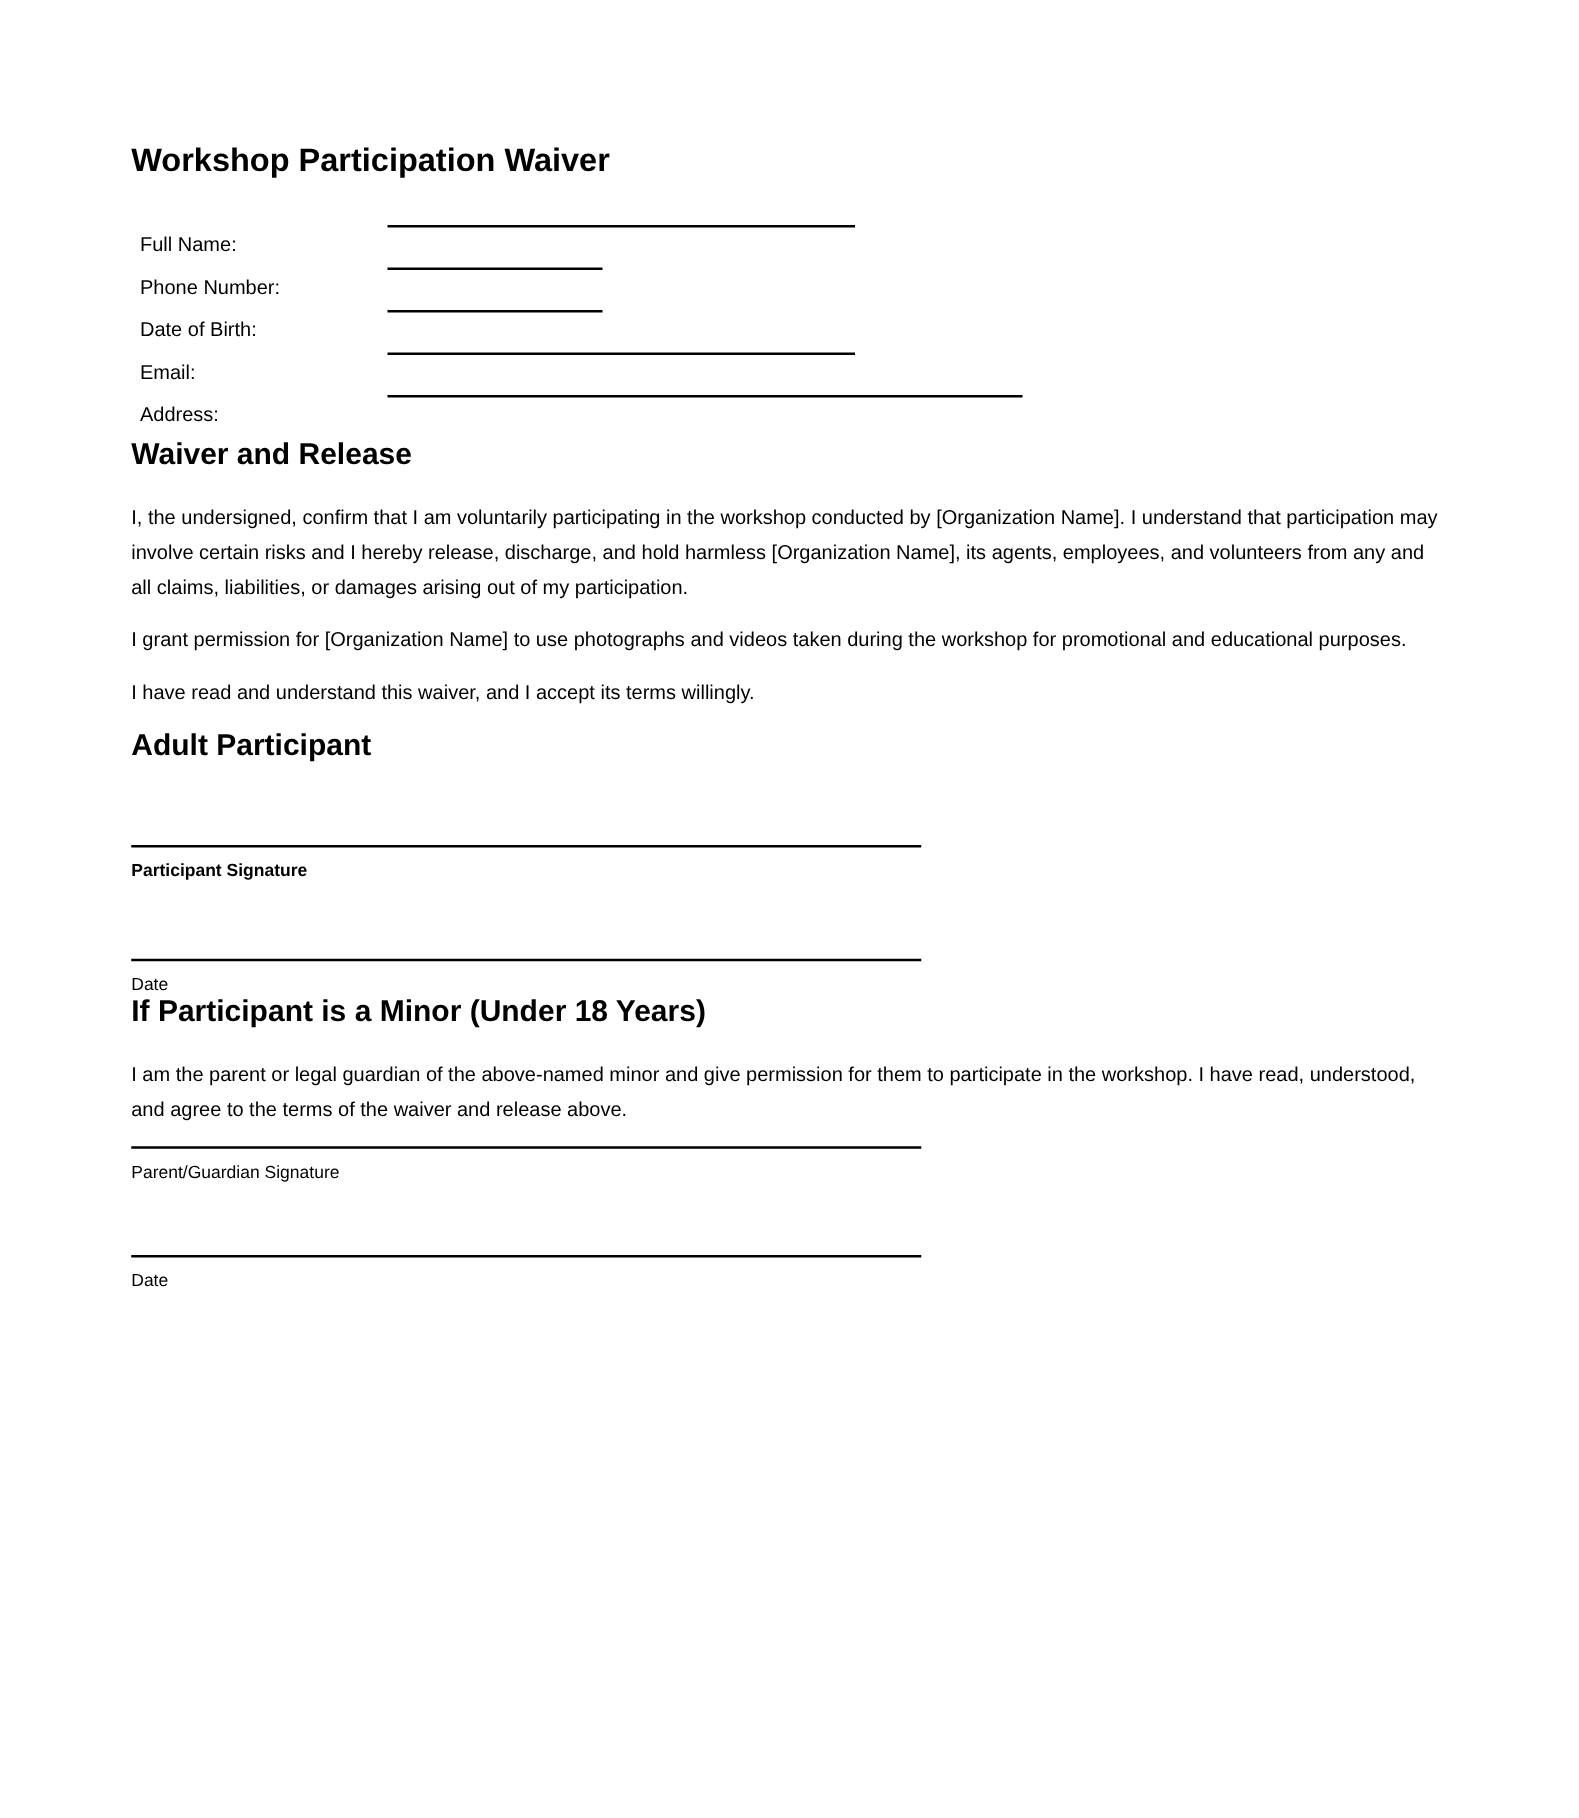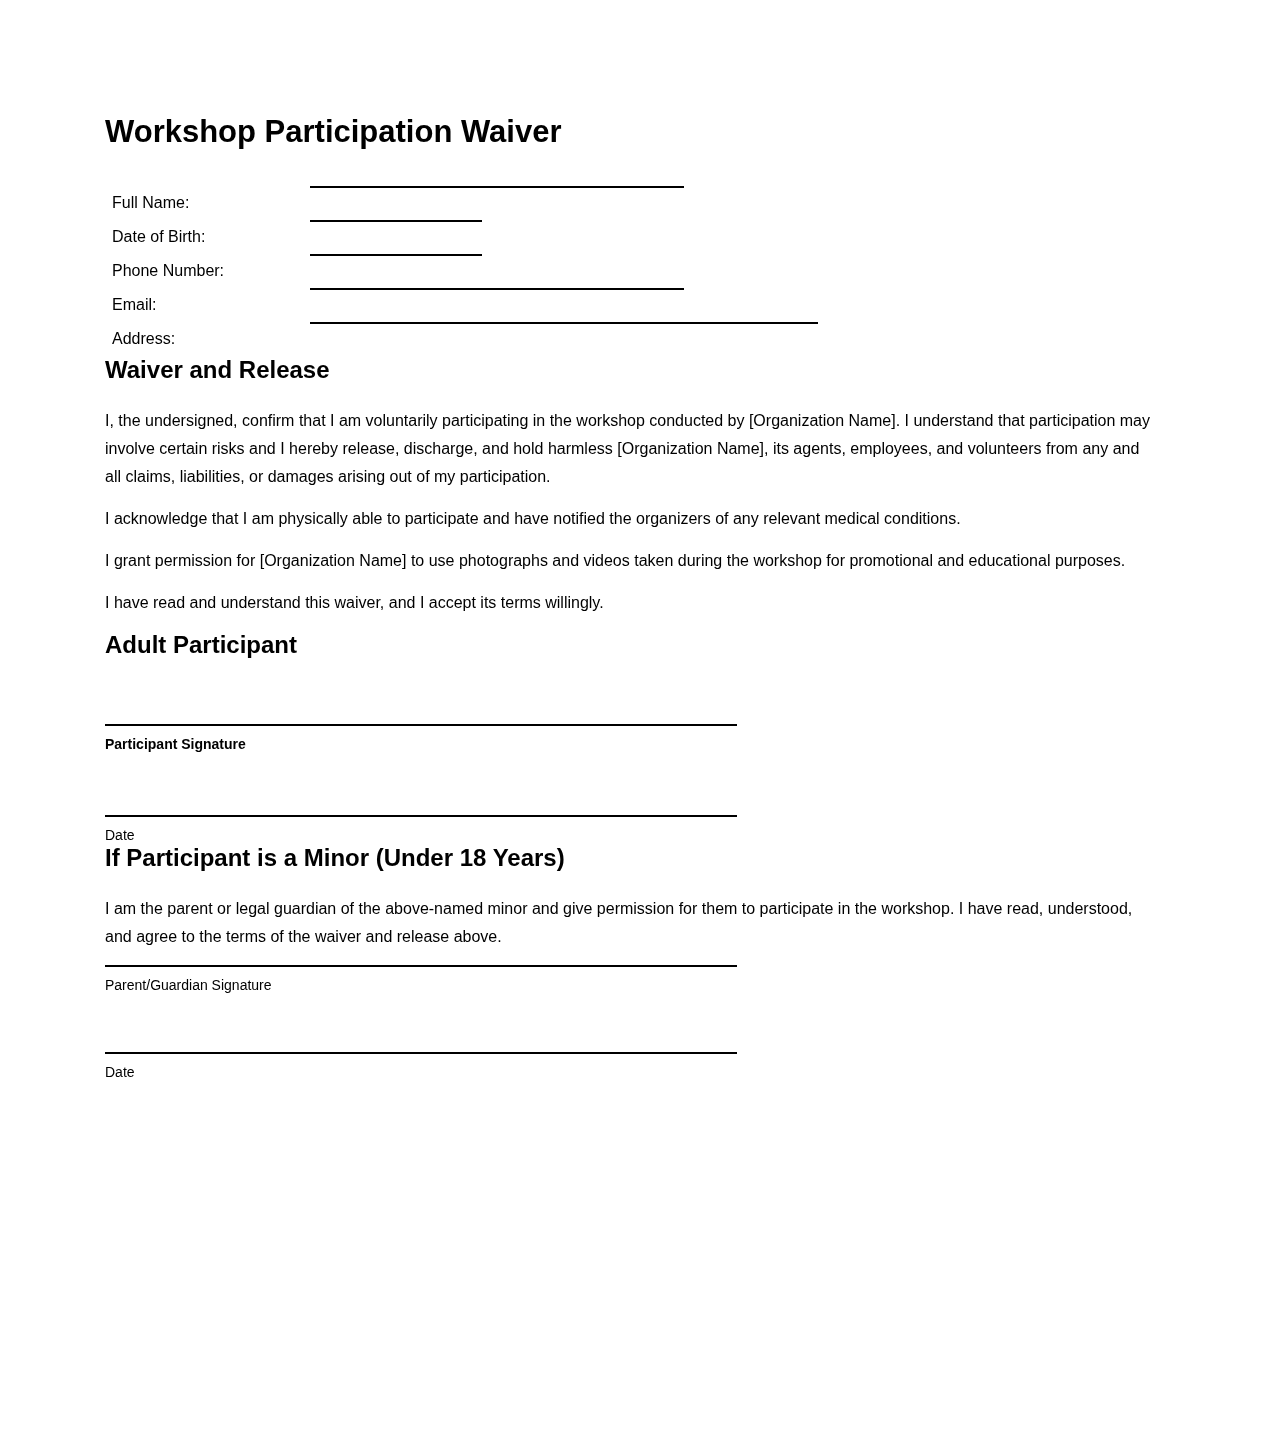--- a/index.html
+++ b/index.html
@@ -7,21 +7,21 @@
   body {
     width: 1263px;
     height: 1454px;
     color: #000000;
     font-family: "Liberation Sans", sans-serif;
     overflow: hidden;
   }
   .page { padding: 113px 105px 60px 105px; }
 
   h1.doc-title {
-    font-size: 31px;
+    font-size: 26px;
     line-height: 1.2;
     font-weight: 700;
     margin: 0 0 36px 0;
   }
   h2.sec-heading {
     font-size: 24px;
     line-height: 1.2;
     font-weight: 700;
     margin: 0;
   }
@@ -81,43 +81,42 @@
   <h1 class="doc-title">Workshop Participation Waiver</h1>
 
   <section>
 
     <div class="fields">
       <div class="field-row">
         <span class="field-label">Full Name:</span>
         <span class="field-line w-fullname"></span>
       </div>
       <div class="field-row">
+        <span class="field-label">Phone Number:</span>
+        <span class="field-line w-phone"></span>
+      </div>
+      <div class="field-row">
         <span class="field-label">Date of Birth:</span>
         <span class="field-line w-dob"></span>
-      </div>
-      <div class="field-row">
-        <span class="field-label">Phone Number:</span>
-        <span class="field-line w-phone"></span>
       </div>
       <div class="field-row">
         <span class="field-label">Email:</span>
         <span class="field-line w-email"></span>
       </div>
       <div class="field-row">
         <span class="field-label">Address:</span>
         <span class="field-line w-address"></span>
       </div>
     </div>
   </section>
 
   <section>
     <h2 class="sec-heading mt-waiver">Waiver and Release</h2>
     <div class="body-text">
       <p>I, the undersigned, confirm that I am voluntarily participating in the workshop conducted by [Organization Name]. I understand that participation may involve certain risks and I hereby release, discharge, and hold harmless [Organization Name], its agents, employees, and volunteers from any and all claims, liabilities, or damages arising out of my participation.</p>
-      <p>I acknowledge that I am physically able to participate and have notified the organizers of any relevant medical conditions.</p>
       <p>I grant permission for [Organization Name] to use photographs and videos taken during the workshop for promotional and educational purposes.</p>
       <p>I have read and understand this waiver, and I accept its terms willingly.</p>
     </div>
   </section>
 
   <section>
     <h2 class="sec-heading mt-adult">Adult Participant</h2>
 
     <div class="sig-block sig-gap-after-adult-heading">
       <div class="sig-rule"></div>

